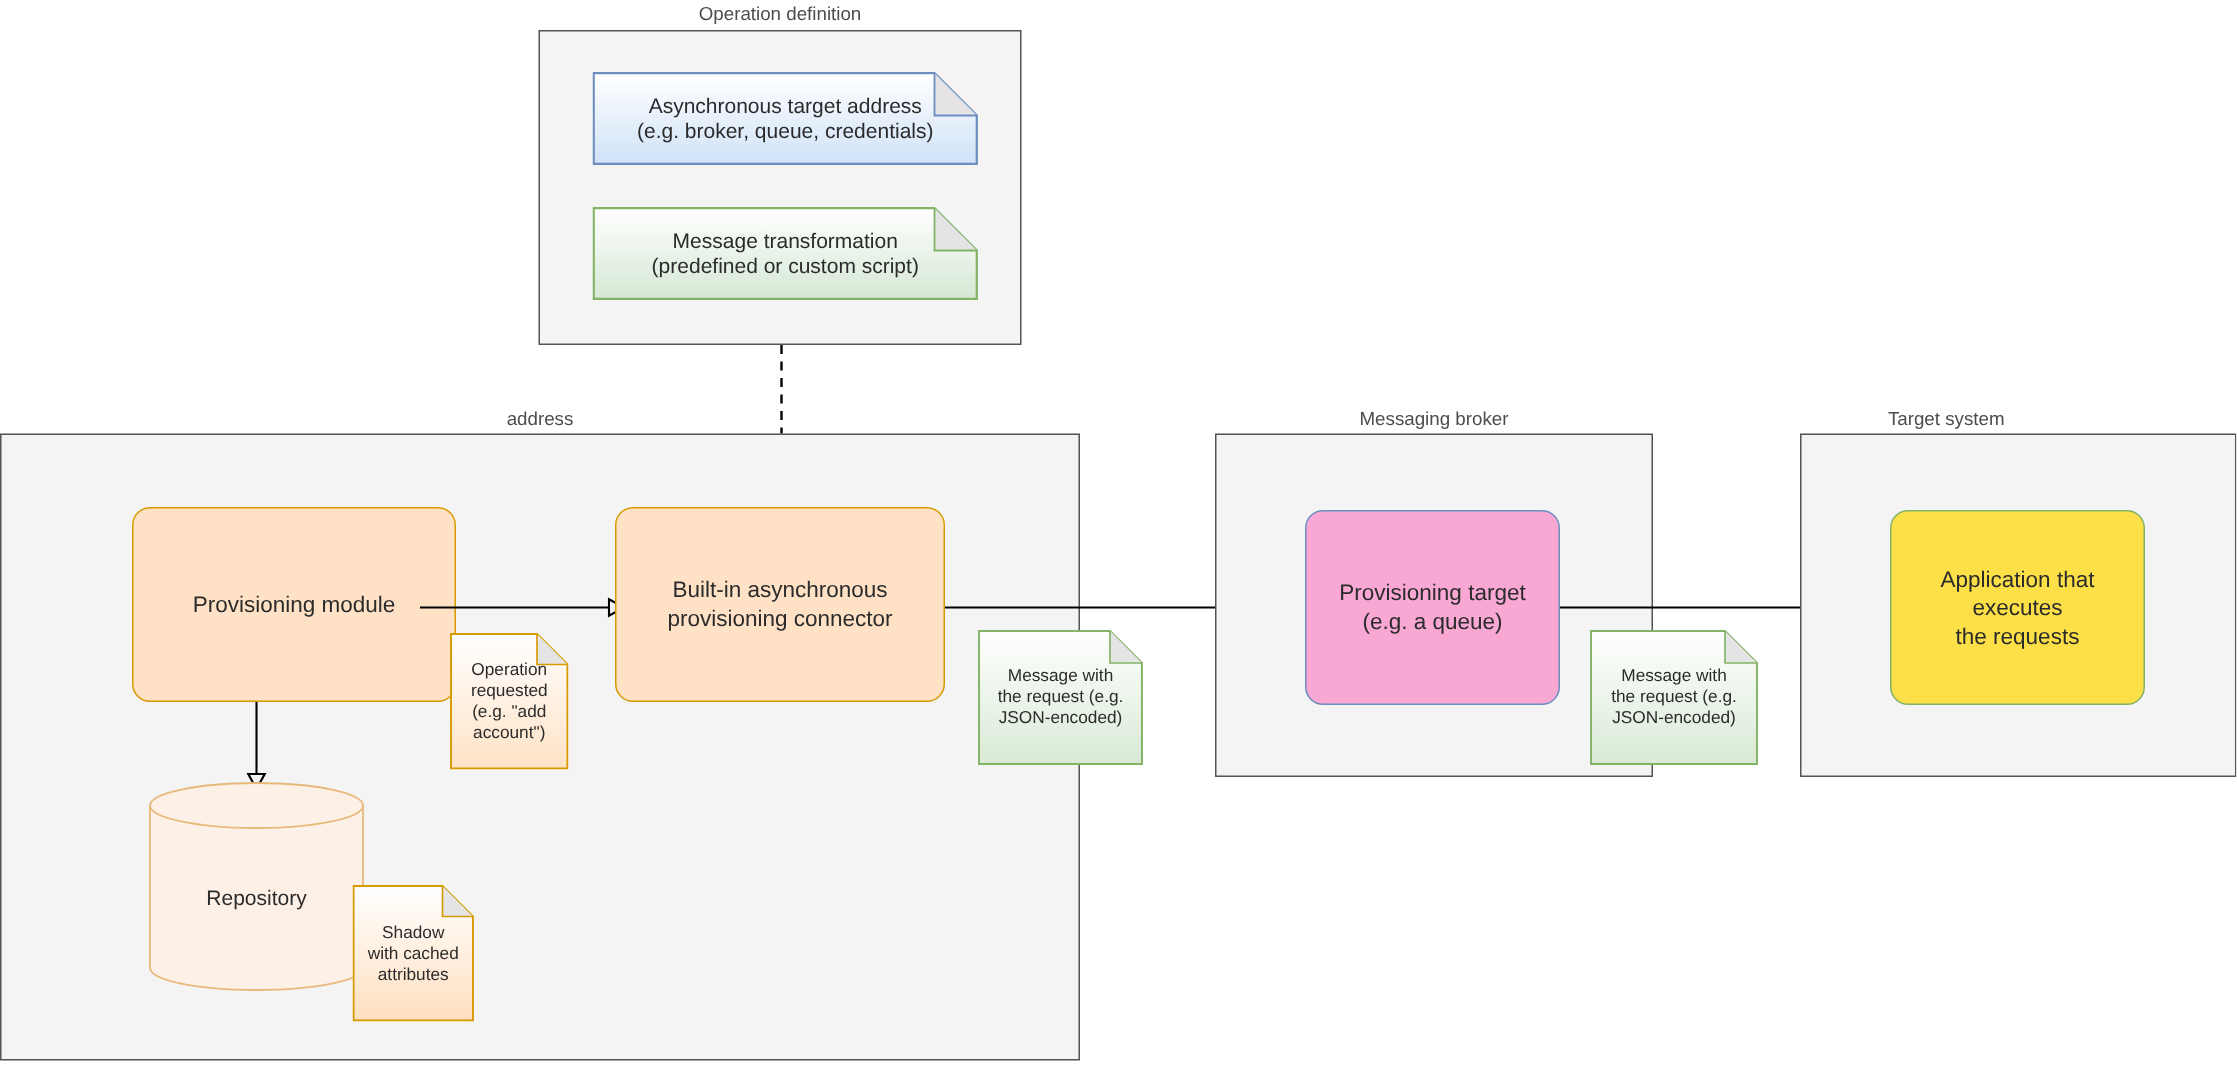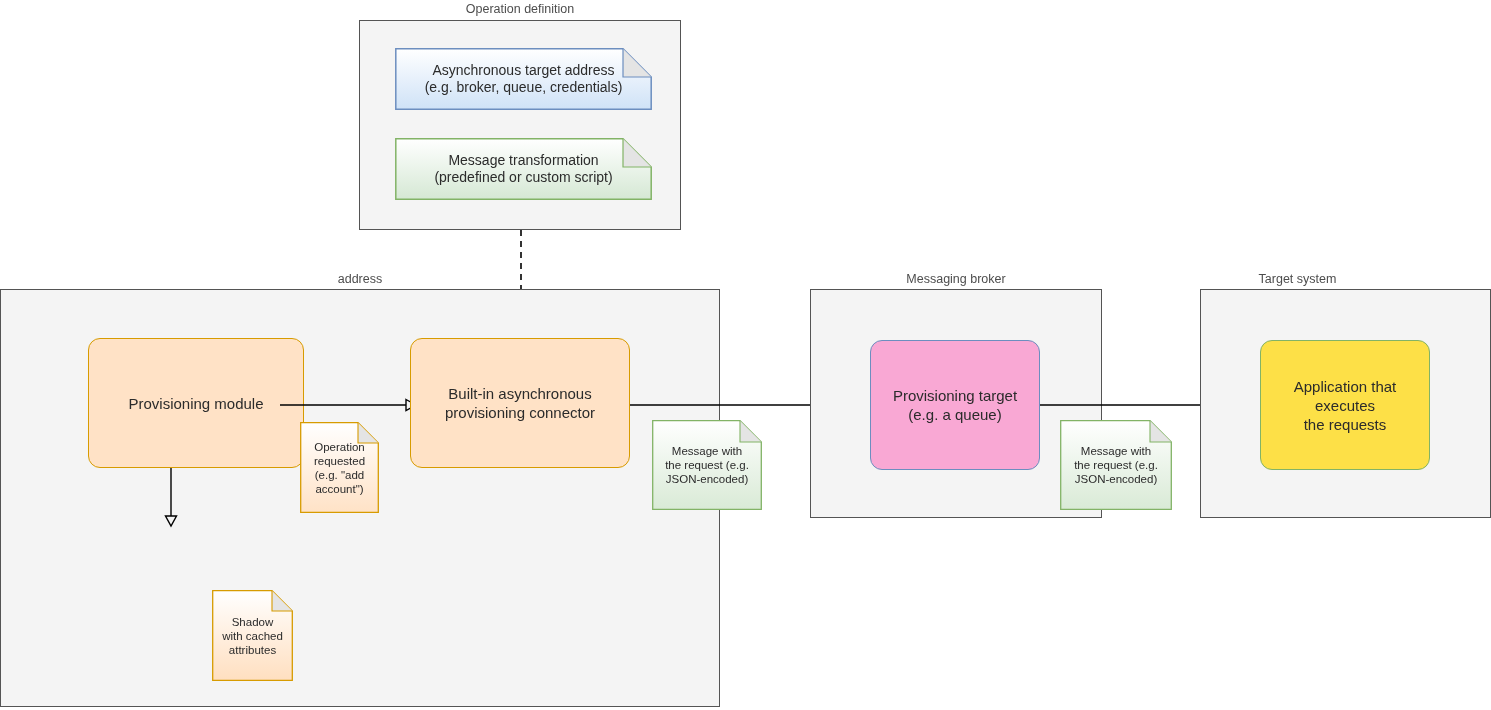--- a/index.html
+++ b/index.html
@@ -190,22 +190,29 @@
   </div>
 
   <div class="rbox orange" style="left:410px; top:338px; width:220px; height:130px;">Built-in asynchronous
 provisioning connector</div>
 
   <svg class="connector" style="left:630px; top:396px; width:240px; height:18px;" width="240" height="18">
     <line x1="0" y1="9" x2="230" y2="9"></line>
     <path d="M230,3.5 L240,9 L230,14.5 Z" fill="#000000" stroke="none"></path>
   </svg>
 
-
-  <div class="note" style="left:212px; top:590px; width:81px; height:91px;">
+  <div class="cylinder" style="left:99px; top:521px; width:144px; height:140px;">
+    <svg width="144" height="140" viewBox="0 0 144 140">
+      <path d="M1,16 V124 C1,132.8 32.8,139 72,139 C111.2,139 143,132.8 143,124 V16 Z" fill="#fdf0e6" stroke="#e8b97a" stroke-width="1.2"></path>
+      <ellipse cx="72" cy="16" rx="71" ry="15" fill="#fdf0e6" stroke="#e8b97a" stroke-width="1.2"></ellipse>
+    </svg>
+    <div class="cyl-text">Repository</div>
+  </div>
+
+  <div class="note" style="left:235px; top:590px; width:81px; height:91px;">
     <svg width="81" height="91" viewBox="0 0 81 91">
       <defs>
         <linearGradient id="gradOrange2" x1="0" y1="0" x2="0" y2="1">
           <stop offset="0%" stop-color="#ffffff"></stop>
           <stop offset="100%" stop-color="#ffdfc0"></stop>
         </linearGradient>
       </defs>
       <path d="M0.7,0.7 H60 L80.3,21 V90.3 H0.7 Z" fill="url(#gradOrange2)" stroke="#d79b00" stroke-width="1.3"></path>
       <path d="M60,0.7 V21 H80.3" fill="#e4e4e4" stroke="#d79b00" stroke-width="1.1"></path>
     </svg>

